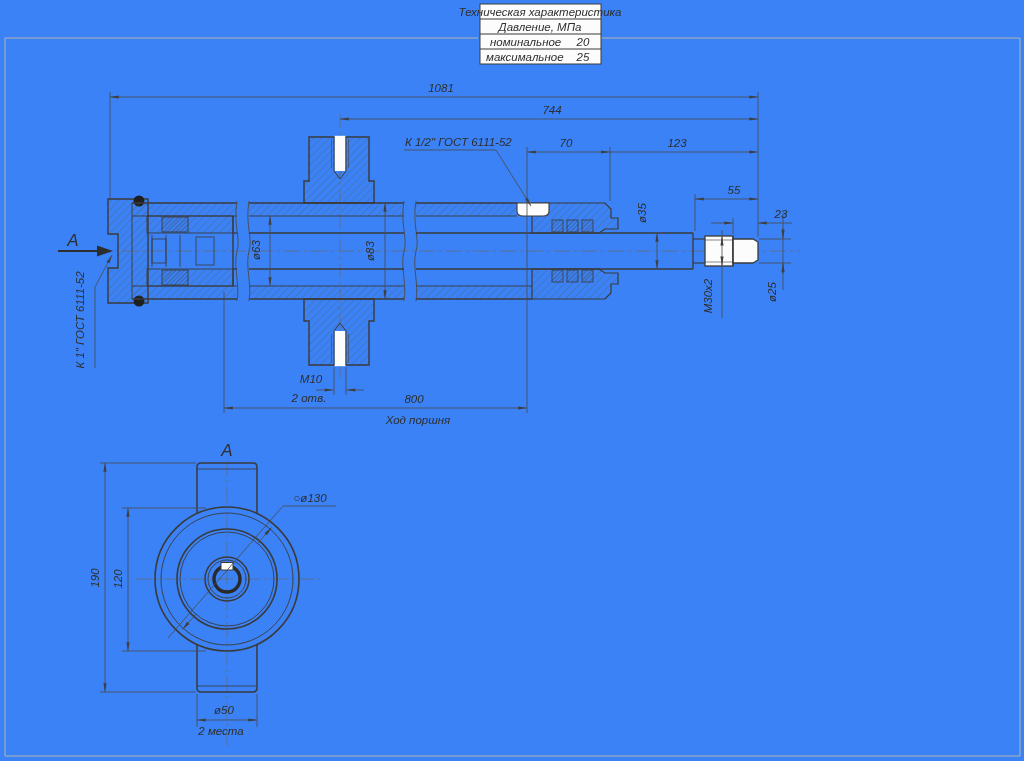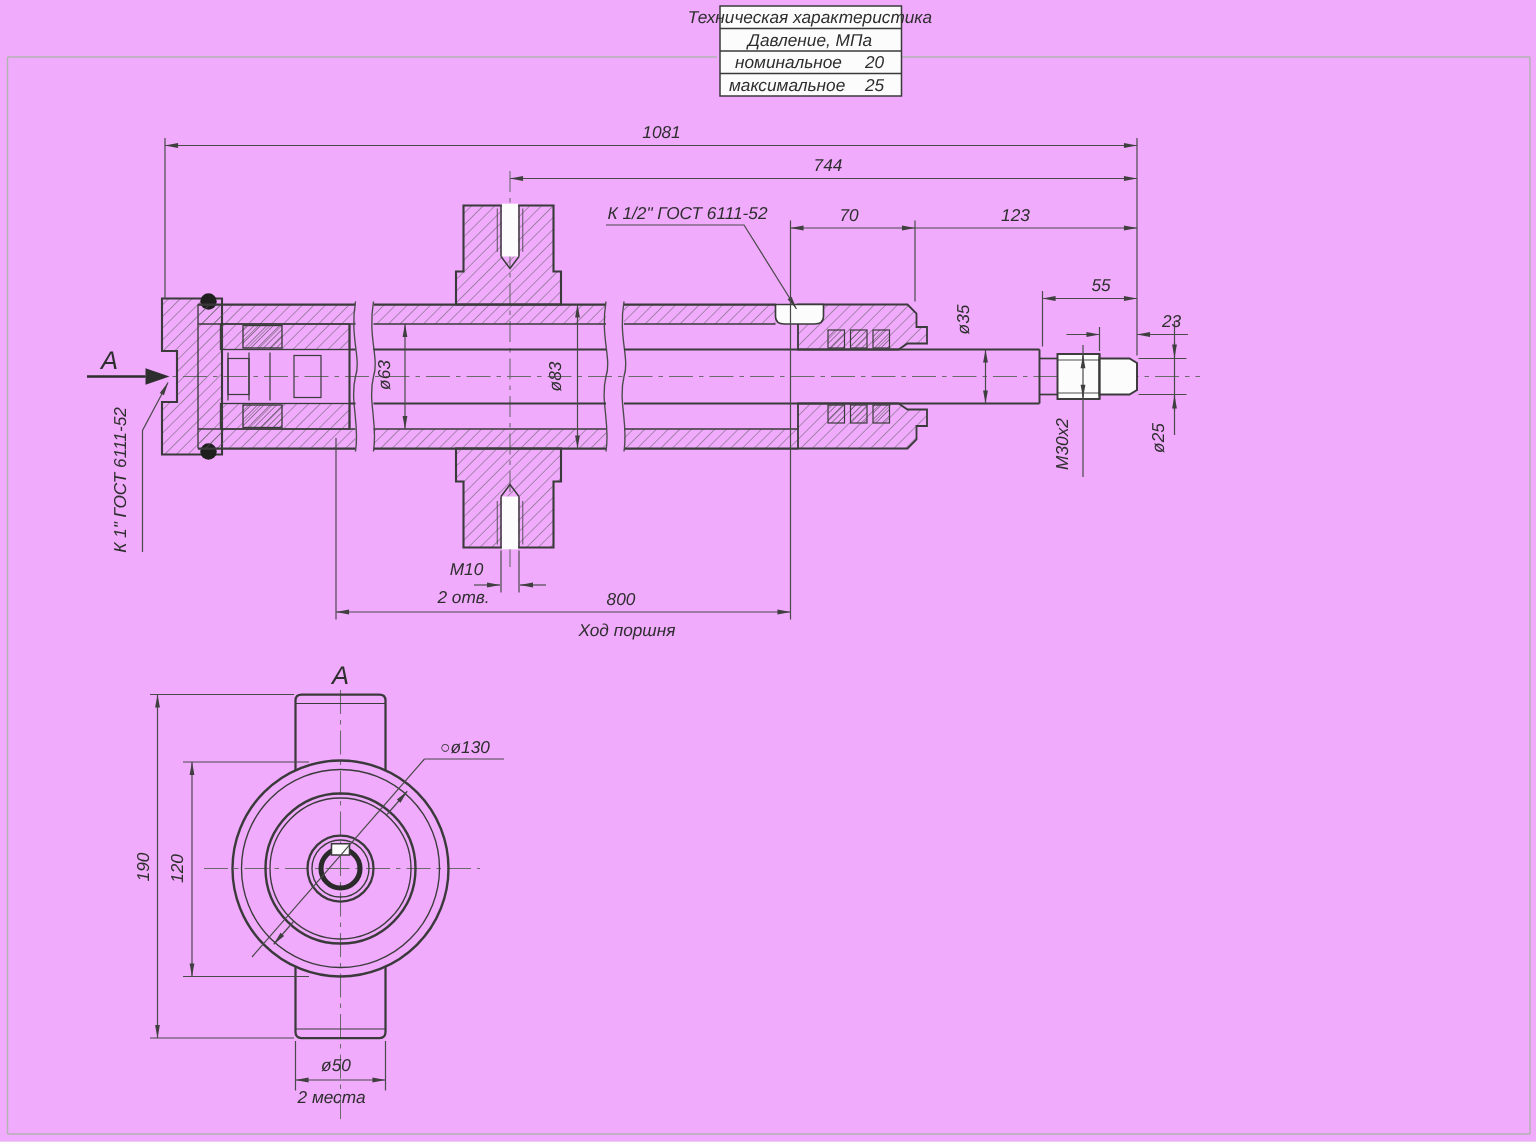--- a/index.html
+++ b/index.html
@@ -1,16 +1,16 @@
 <!DOCTYPE html>
 <html><head>
 <meta charset="utf-8">
 <style>
   html,body{margin:0;padding:0;background:#e8e8e8;}
-  .sheet{position:relative;width:1024px;height:761px;background:#f0abfc;overflow:hidden;
+  .sheet{position:relative;width:1024px;height:761px;background:#3b82f6;overflow:hidden;
          font-family:"Liberation Sans",sans-serif;}
   svg text{font-family:"Liberation Sans",sans-serif;font-style:italic;fill:#2e2e2e;}
   .dim{font-size:11.5px;}
   .big{font-size:17px;}
   .tbl{font-size:11.5px;}
 </style>
 </head>
 <body>
 
 <div class="sheet">

